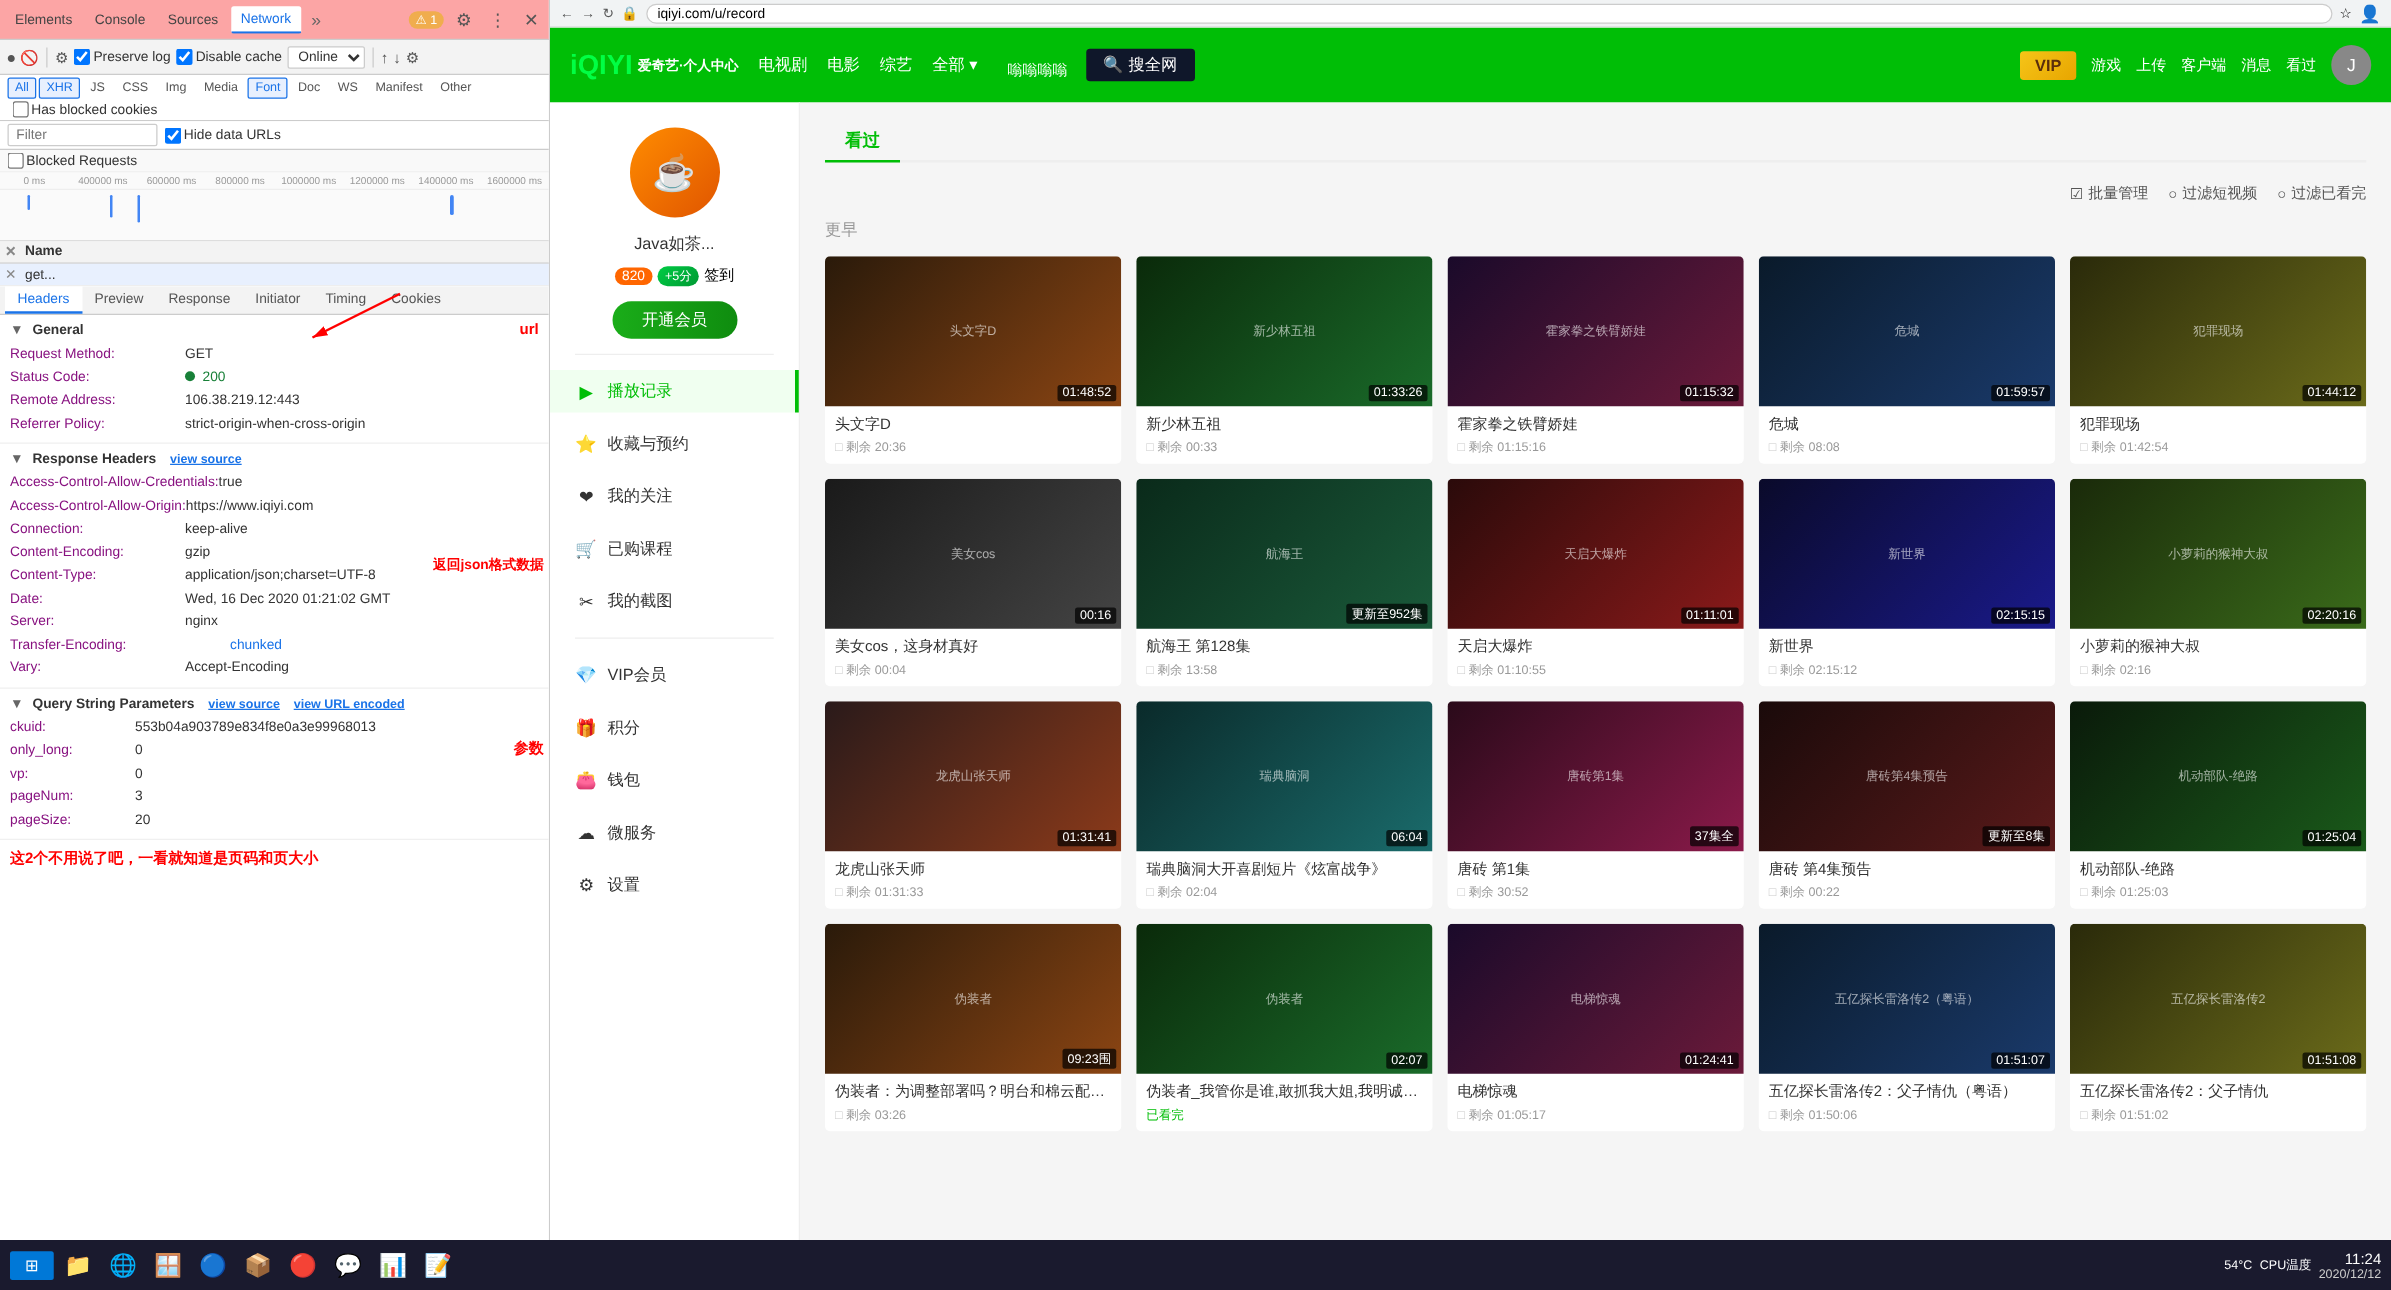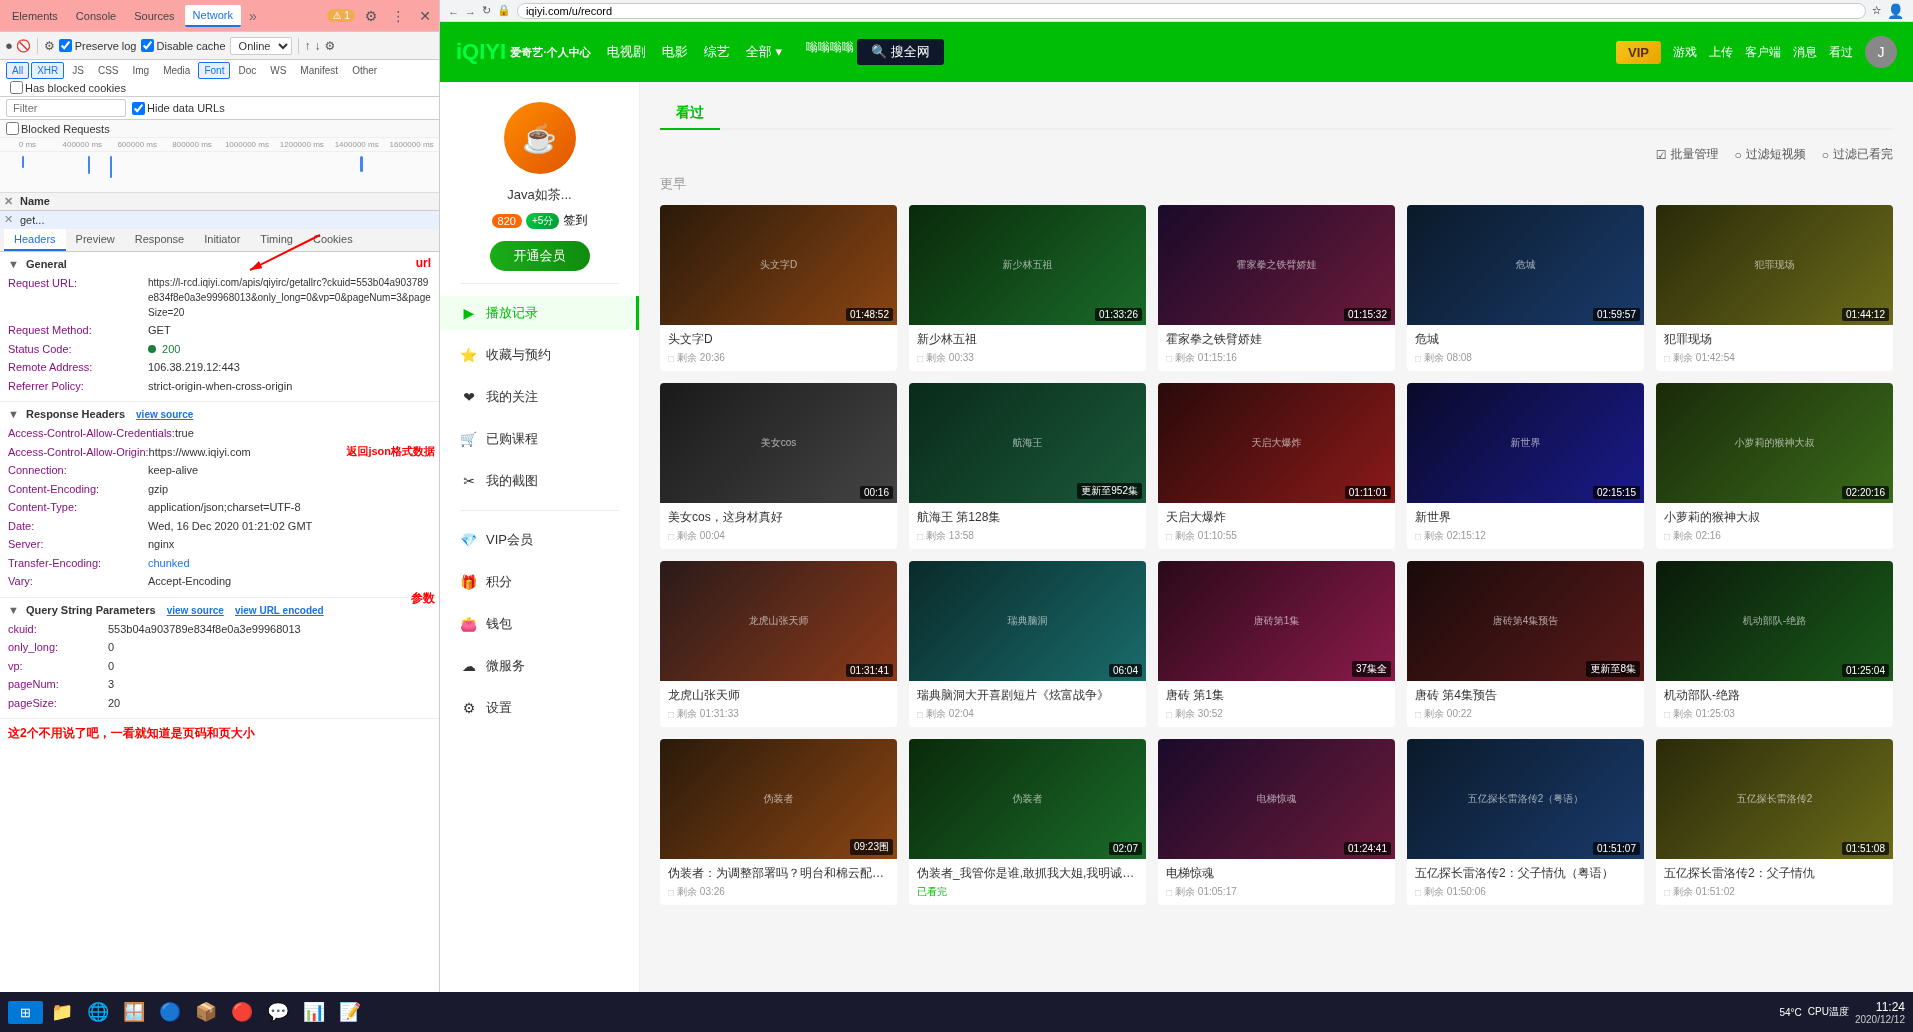--- a/index.html
+++ b/index.html
@@ -278,23 +278,23 @@
       gap: 16px;
       align-items: center;
     }
     .iqiyi-nav-item {
       color: #fff;
       font-size: 13px;
       cursor: pointer;
     }
     .iqiyi-search-area {
       display: flex;
-      align-items: flex-start;
+      align-items: flex-end;
       margin-left: 8px;
-      gap: 3px;
+      gap: 15px;
     }
     .iqiyi-search-hint {
       color: #fff;
       font-size: 12px;
     }
     .iqiyi-search-btn {
       background: #0f172a;
       border: none;
       color: #fff;
       padding: 4px 14px;
@@ -722,24 +722,20 @@
       <div class="detail-tab">Timing</div>
       <div class="detail-tab">Cookies</div>
     </div>
 
     <div class="detail-section">
       <div class="detail-section-title">
         <span class="expand-icon">▼</span>
         <span>General</span>
       </div>
       <div class="detail-row">
-        <span class="detail-key">Request URL:</span>
-        <span class="detail-value" style="font-size:10px;word-break:break-all;">https://l-rcd.iqiyi.com/apis/qiyirc/getallrc?ckuid=553b04a903789e834f8e0a3e99968013&amp;only_long=0&amp;vp=0&amp;pageNum=3&amp;pageSize=20</span>
-      </div>
-      <div class="detail-row">
         <span class="detail-key">Request Method:</span>
         <span class="detail-value">GET</span>
       </div>
       <div class="detail-row">
         <span class="detail-key">Status Code:</span>
         <span class="detail-value green">
           <span class="status-dot"></span>
           <span>200</span>
         </span>
       </div>
@@ -782,21 +778,21 @@
       <div class="detail-row">
         <span class="detail-key">Date:</span>
         <span class="detail-value">Wed, 16 Dec 2020 01:21:02 GMT</span>
       </div>
       <div class="detail-row">
         <span class="detail-key">Server:</span>
         <span class="detail-value">nginx</span>
       </div>
       <div class="detail-row">
         <span class="detail-key">Transfer-Encoding:</span>
-        <span class="detail-value" style="color:#1a73e8;">chunked</span>
+        <span class="detail-value" style="color:#1a73e8;margin-left:36px;">chunked</span>
       </div>
       <div class="detail-row">
         <span class="detail-key">Vary:</span>
         <span class="detail-value">Accept-Encoding</span>
       </div>
     </div>
 
 
     <div class="detail-section">
       <div class="detail-section-title">

